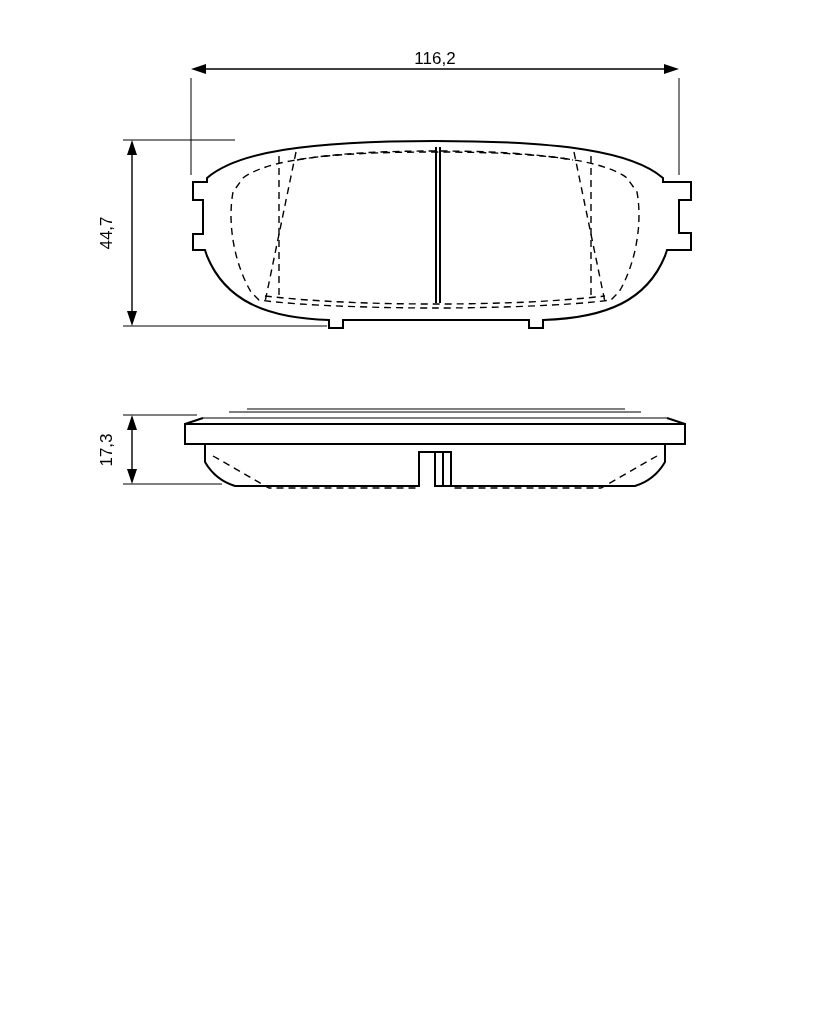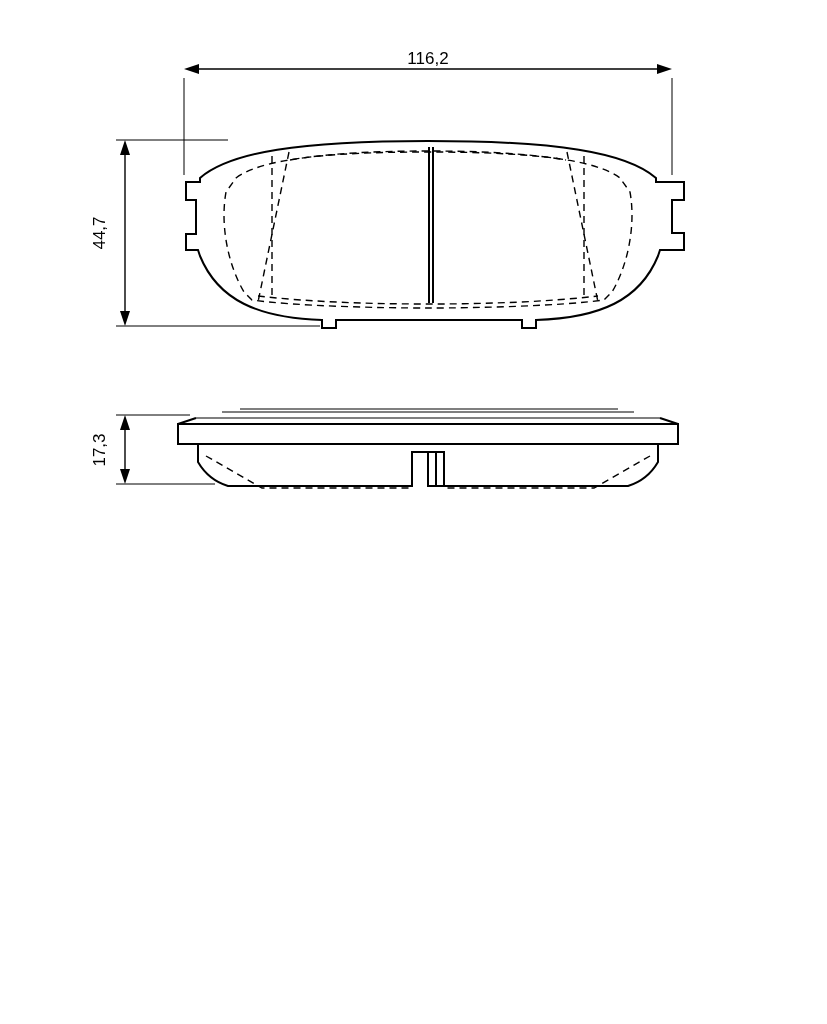--- a/index.html
+++ b/index.html
@@ -11,20 +11,21 @@
     width: 827px;
     height: 1024px;
     font-family: "Liberation Sans", sans-serif;
     color: #000000;
     overflow: hidden;
   }
   #drawing {
     position: relative;
     width: 674px;
     height: 1024px;
+    margin-left: 7px;
   }
   svg.tech-drawing {
     display: block;
     width: 827px;
     height: 1024px;
   }
   .dim-text {
     font-family: "Liberation Sans", sans-serif;
     font-size: 17px;
     fill: #000000;

